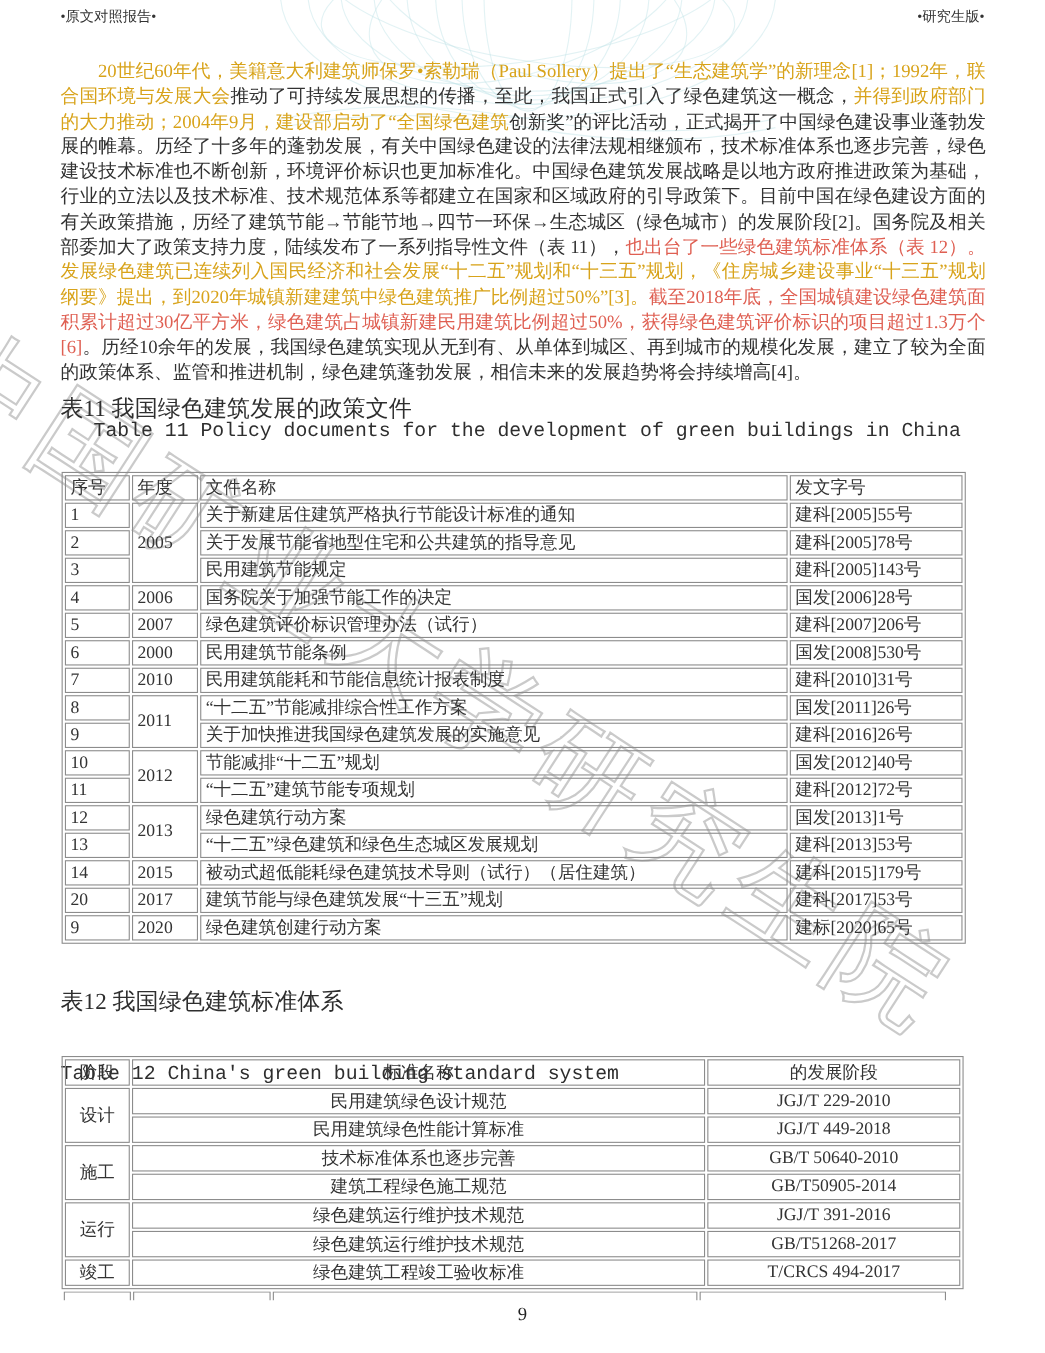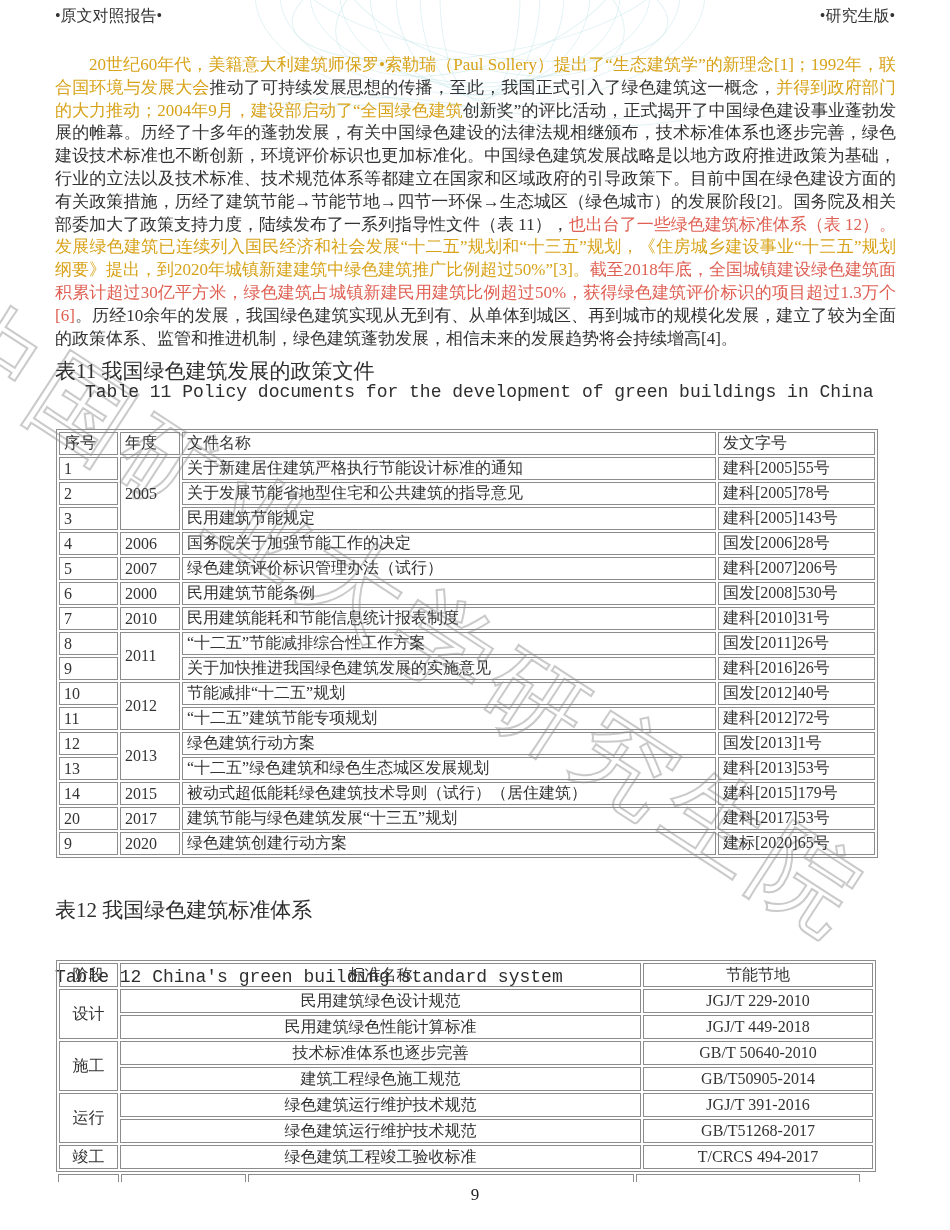--- a/index.html
+++ b/index.html
@@ -29,21 +29,21 @@
     transform:rotate(33deg);transform-origin:0 0;
     font-size:100px;letter-spacing:8px;white-space:nowrap;
     color:transparent;
     -webkit-text-stroke:2px rgba(158,158,158,.55);
     z-index:0;pointer-events:none;
     font-family:"Liberation Serif","DejaVu Serif",serif;
   }
   .layer{position:relative;z-index:1;}
   .page-header{
     position:absolute;top:6px;left:55px;right:55px;
-    font-size:16px;color:#333;
+    font-size:13px;color:#333;
   }
   .page-header .hdr-right{float:right;}
   .para{
     position:absolute;top:54px;left:55px;width:841px;
     font-size:17px;line-height:22.8px;
     text-align:justify;text-indent:2em;
     color:var(--ink);
   }
   .seg-orange{color:var(--orange);}
   .seg-red{color:var(--red);}
@@ -243,21 +243,21 @@
     <table class="doc-table" id="table12">
       <colgroup>
         <col style="width:59px">
           <col style="width:521px">
           <col style="width:230px">
       </colgroup>
       <tbody>
           <tr>
             <td>阶段</td>
             <td>标准名称</td>
-            <td>节能节地</td>
+            <td>的发展阶段</td>
           </tr>
           <tr>
             <td rowspan="2">设计</td>
             <td>民用建筑绿色设计规范</td>
             <td>JGJ/T 229-2010</td>
           </tr>
           <tr>
             <td>民用建筑绿色性能计算标准</td>
             <td>JGJ/T 449-2018</td>
           </tr>

